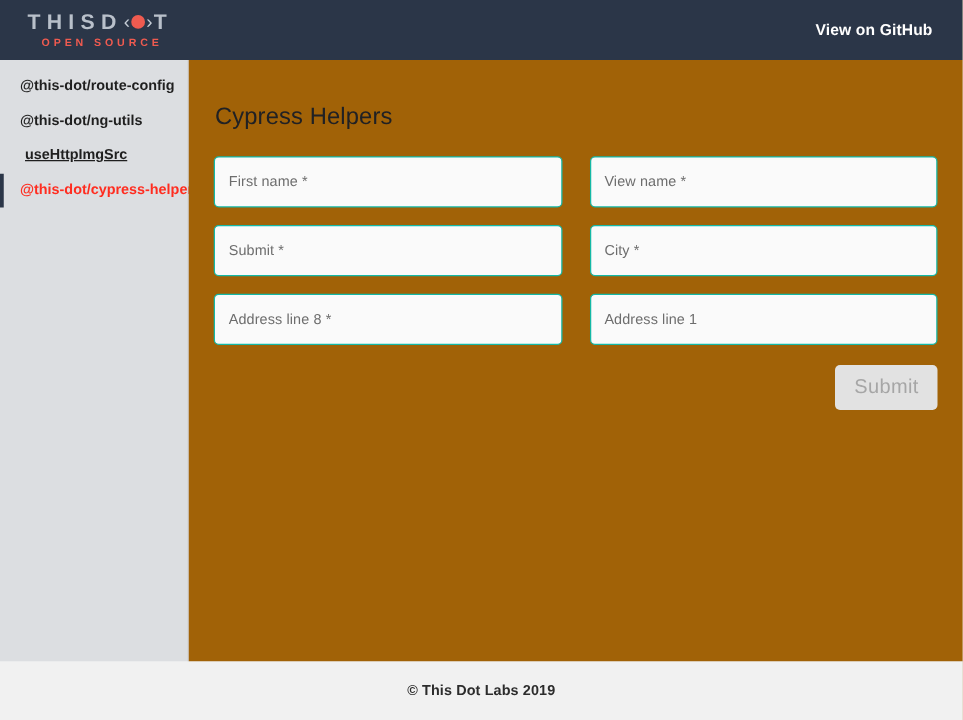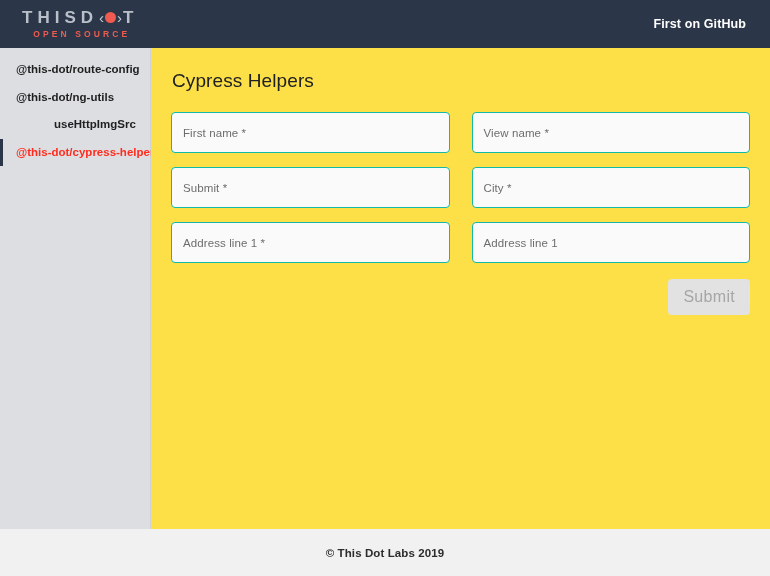--- a/index.html
+++ b/index.html
@@ -113,31 +113,32 @@
     color: #1f1f1f;
     font-weight: bold;
     padding: 6px 6px 6px 13px;
     box-sizing: border-box;
     cursor: pointer;
     white-space: nowrap;
     border-left: 3px solid transparent;
     line-height: 1.35;
   }
   .side-item.sub {
-    padding-left: 51px;
+    padding-left: 17px;
+    text-decoration: underline;
   }
   .side-item.active {
     color: #ff2d20;
     border-left: 3px solid #2b3648;
   }
 
   .content {
     flex: 1;
-    background: #fde047;
-    padding: 16px 18px 0 18px;
+    background: #a16207;
+    padding: 29px 18px 0 18px;
     box-sizing: border-box;
     height: 481px;
     overflow: hidden;
   }
   .page-title {
     font-size: 19px;
     color: #202124;
     font-weight: normal;
     margin: 6px 0 20px 3px;
     letter-spacing: 0.1px;
@@ -209,21 +210,21 @@
         <span class="lt">D</span>
         <span class="logo-dot">
           <span class="brk">‹</span>
           <span class="circle"></span>
           <span class="brk">›</span>
         </span>
         <span class="lt">T</span>
       </div>
       <div class="logo-sub">OPEN SOURCE</div>
     </div>
-    <a class="github-link" href="#">First on GitHub</a>
+    <a class="github-link" href="#">View on GitHub</a>
   </div>
 
   <div class="body-row">
 
     <div class="sidebar">
       <div class="side-item">@this-dot/route-config</div>
       <div class="side-item">@this-dot/ng-utils</div>
       <div class="side-item sub">useHttpImgSrc</div>
       <div class="side-item active">@this-dot/cypress-helpers</div>
     </div>
@@ -238,21 +239,21 @@
         <div class="field">
           <span class="ph">View name *</span>
         </div>
         <div class="field">
           <span class="ph">Submit *</span>
         </div>
         <div class="field">
           <span class="ph">City *</span>
         </div>
         <div class="field">
-          <span class="ph">Address line 1 *</span>
+          <span class="ph">Address line 8 *</span>
         </div>
         <div class="field">
           <span class="ph">Address line 1</span>
         </div>
       </div>
 
       <div class="actions">
         <button class="submit-btn" disabled="">Submit</button>
       </div>
     </div>

